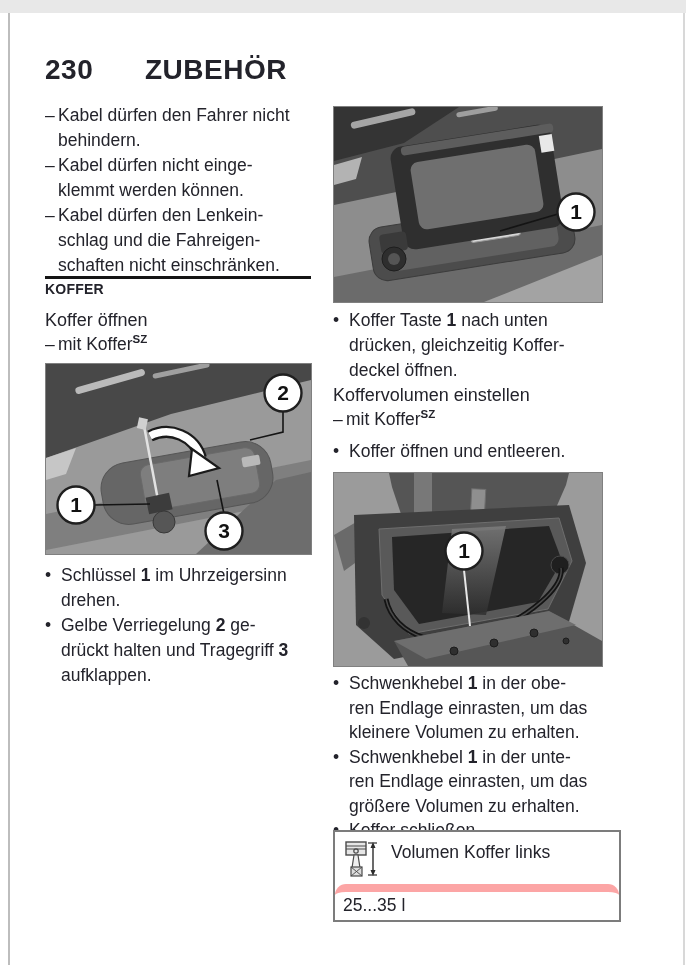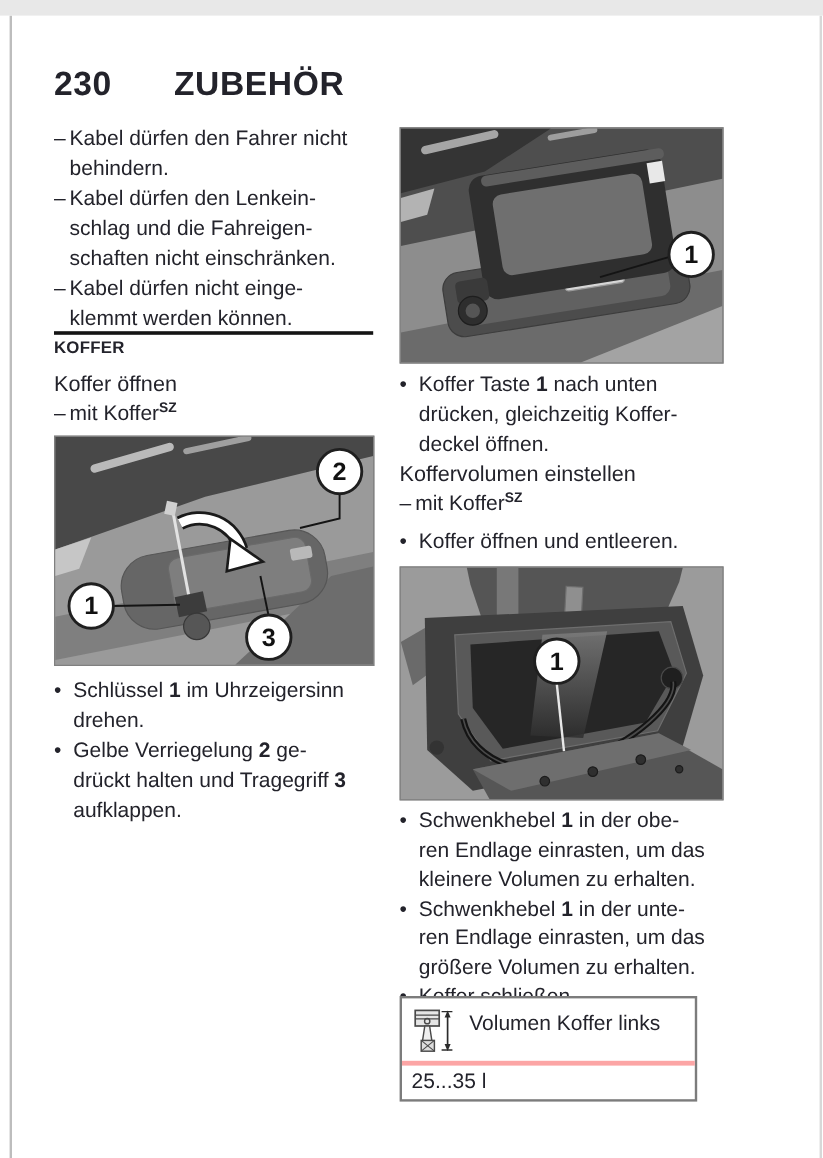--- a/index.html
+++ b/index.html
@@ -27,50 +27,50 @@
   .h2 { position:absolute; font-size:14px; font-weight:800; letter-spacing:.2px; }
   .h3 { position:absolute; font-size:18px;   font-weight:400; }
   sup { font-size:11.5px; line-height:0;font-weight:bold; }
 
   .fig { position:absolute; border:1px solid #808080; background:#8f8f8f; }
   .fig svg { display:block; }
   .co-circle { fill:#ffffff; stroke:#1f1f1f; stroke-width:2.4; }
   .co-num { font-family:"Liberation Sans",sans-serif; font-size:21px; font-weight:700; fill:#111; text-anchor:middle; }
   .leader { stroke:#141414; stroke-width:1.6; fill:none; }
 
-  .spec-table { position:absolute; left:333px; top:817px; width:248px; border:2px solid #7c7c7c; background:#fff; box-sizing:border-box; }
+  .spec-table { position:absolute; left:333px; top:817px; width:288px; border:2px solid #7c7c7c; background:#fff; box-sizing:border-box; }
   .spec-head  { display:flex; align-items:flex-start; gap:10px; padding:7px 8px 5px 8px; height:52px; box-sizing:border-box; }
   .spec-head .label { font-size:17.5px; padding-top:3px; }
-  .spec-value { border-top:4px solid #fca5a5; padding:3px 8px 4px 8px; font-size:17.5px; }
+  .spec-value { border-top:8px solid #fca5a5; padding:3px 8px 4px 8px; font-size:17.5px;border-radius:11px; }
 </style>
 </head>
 <body>
 
 <div class="page">
 
   <div class="edge-left"></div>
   <div class="edge-right"></div>
   <div class="bottom-bar"></div>
 
   <div class="hdr-num">230</div>
   <div class="hdr-title">ZUBEHÖR</div>
 
   <div class="list txt" style="left:45px; top:90px; width:272px;">
     <div class="item dash-item">
       <span class="pre">Kabel dürfen den Fahrer nicht
 behindern.</span>
       </div>
     <div class="item dash-item">
+      <span class="pre">Kabel dürfen nicht einge-
+klemmt werden können.</span>
+      </div>
+    <div class="item dash-item">
       <span class="pre">Kabel dürfen den Lenkein-
 schlag und die Fahreigen-
 schaften nicht einschränken.</span>
-      </div>
-    <div class="item dash-item">
-      <span class="pre">Kabel dürfen nicht einge-
-klemmt werden können.</span>
       </div>
   </div>
 
   <div class="rule" style="left:45px; top:263px; width:266px;"></div>
   <div class="h2" style="left:45px; top:268px;">KOFFER</div>
   <div class="h3" style="left:45px; top:297px;">Koffer öffnen</div>
 
   <div class="list txt" style="left:45px; top:319px; width:272px;">
     <div class="item dash-item">
       <span class="pre"><span>mit Koffer</span><sup>SZ</sup></span>

